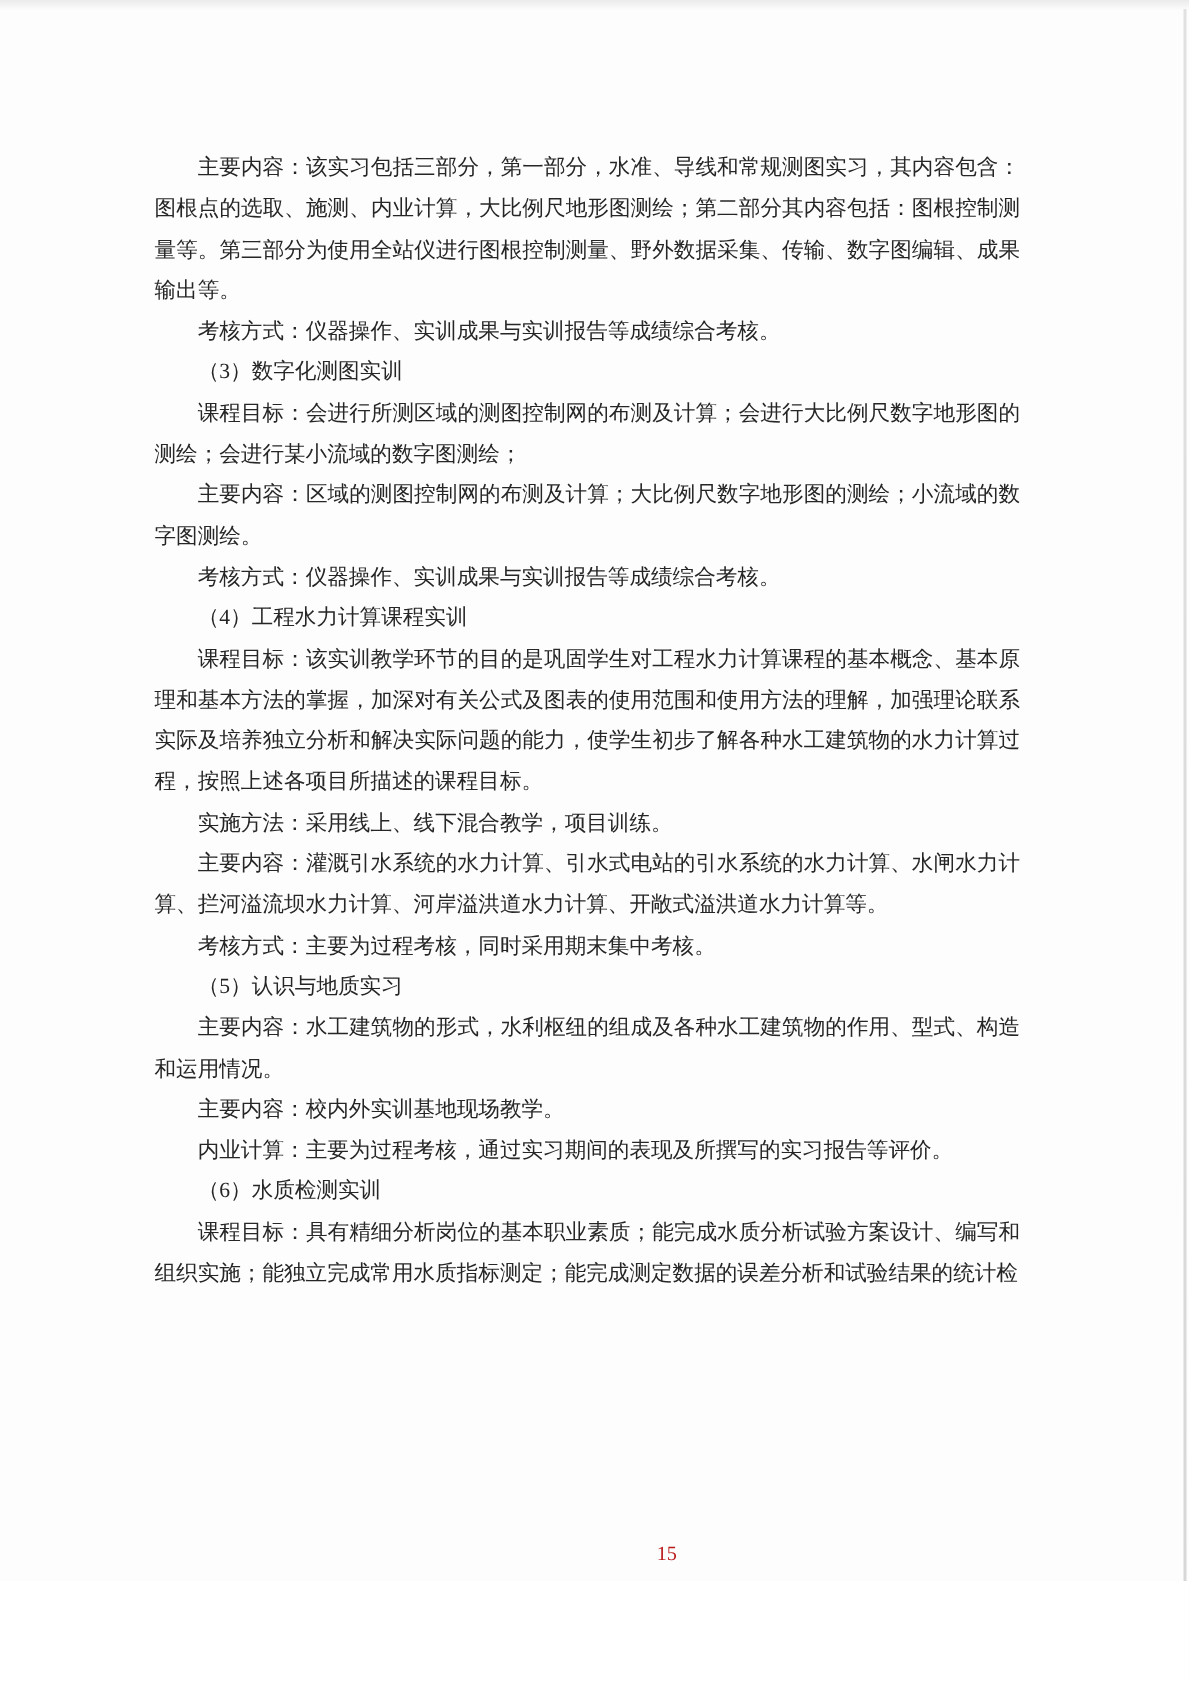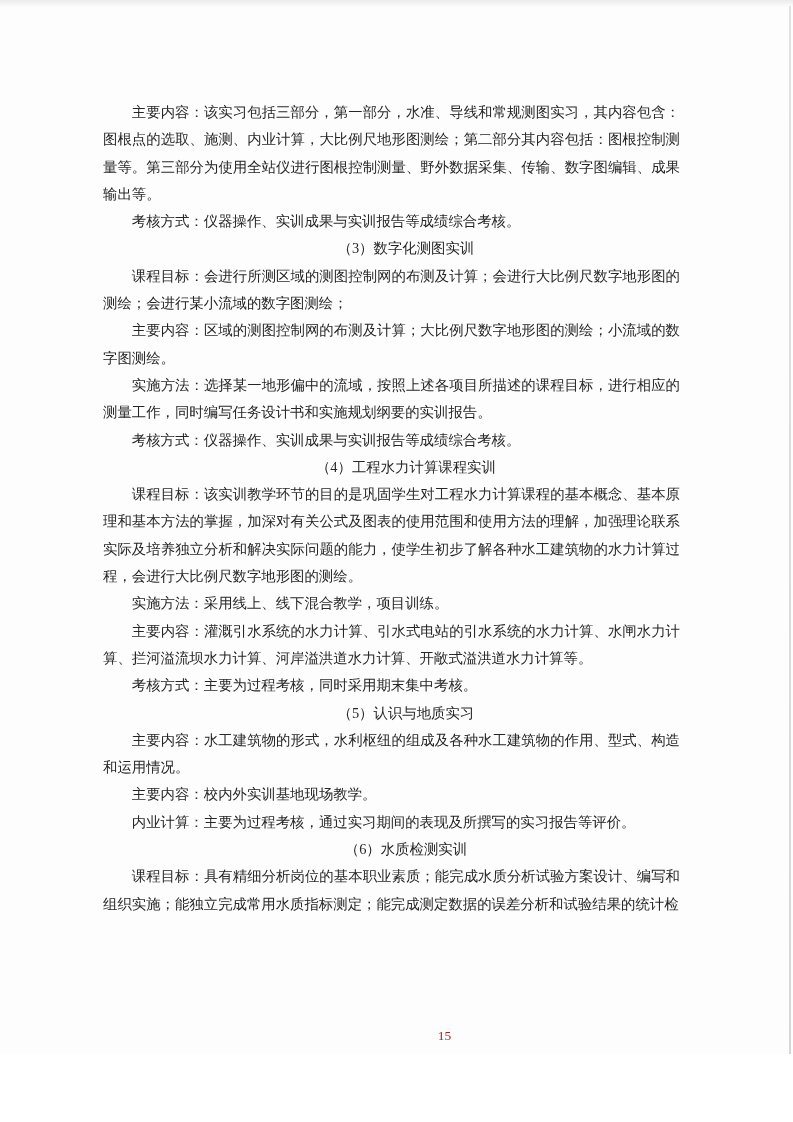--- a/index.html
+++ b/index.html
@@ -42,21 +42,21 @@
     color: #262626;
     text-align: justify;
     letter-spacing: 0;
   }
   .content p {
     margin: 0;
     padding: 0;
     text-indent: 2em;
   }
   .content p.heading {
-    text-align: center;
+    text-align: left;
   }
   .page-number {
     position: absolute;
     top: 1028px;
     left: 0;
     width: 100%;
     text-align: center;
     font-size: 13.5px;
     color: #b91c1c;
     margin-left: 48px;
@@ -68,24 +68,23 @@
 <div class="page">
   <div class="scan-top-edge"></div>
   <div class="scan-right-edge"></div>
 
   <div class="content">
     <p>主要内容：该实习包括三部分，第一部分，水准、导线和常规测图实习，其内容包含：图根点的选取、施测、内业计算，大比例尺地形图测绘；第二部分其内容包括：图根控制测量等。第三部分为使用全站仪进行图根控制测量、野外数据采集、传输、数字图编辑、成果输出等。</p>
     <p>考核方式：仪器操作、实训成果与实训报告等成绩综合考核。</p>
     <p class="heading">（3）数字化测图实训</p>
     <p>课程目标：会进行所测区域的测图控制网的布测及计算；会进行大比例尺数字地形图的测绘；会进行某小流域的数字图测绘；</p>
     <p>主要内容：区域的测图控制网的布测及计算；大比例尺数字地形图的测绘；小流域的数字图测绘。</p>
-    <p>实施方法：选择某一地形偏中的流域，按照上述各项目所描述的课程目标，进行相应的测量工作，同时编写任务设计书和实施规划纲要的实训报告。</p>
     <p>考核方式：仪器操作、实训成果与实训报告等成绩综合考核。</p>
     <p class="heading">（4）工程水力计算课程实训</p>
-    <p>课程目标：该实训教学环节的目的是巩固学生对工程水力计算课程的基本概念、基本原理和基本方法的掌握，加深对有关公式及图表的使用范围和使用方法的理解，加强理论联系实际及培养独立分析和解决实际问题的能力，使学生初步了解各种水工建筑物的水力计算过程，会进行大比例尺数字地形图的测绘。</p>
+    <p>课程目标：该实训教学环节的目的是巩固学生对工程水力计算课程的基本概念、基本原理和基本方法的掌握，加深对有关公式及图表的使用范围和使用方法的理解，加强理论联系实际及培养独立分析和解决实际问题的能力，使学生初步了解各种水工建筑物的水力计算过程，按照上述各项目所描述的课程目标。</p>
     <p>实施方法：采用线上、线下混合教学，项目训练。</p>
     <p>主要内容：灌溉引水系统的水力计算、引水式电站的引水系统的水力计算、水闸水力计算、拦河溢流坝水力计算、河岸溢洪道水力计算、开敞式溢洪道水力计算等。</p>
     <p>考核方式：主要为过程考核，同时采用期末集中考核。</p>
     <p class="heading">（5）认识与地质实习</p>
     <p>主要内容：水工建筑物的形式，水利枢纽的组成及各种水工建筑物的作用、型式、构造和运用情况。</p>
     <p>主要内容：校内外实训基地现场教学。</p>
     <p>内业计算：主要为过程考核，通过实习期间的表现及所撰写的实习报告等评价。</p>
     <p class="heading">（6）水质检测实训</p>
     <p>课程目标：具有精细分析岗位的基本职业素质；能完成水质分析试验方案设计、编写和组织实施；能独立完成常用水质指标测定；能完成测定数据的误差分析和试验结果的统计检</p>
   </div>

